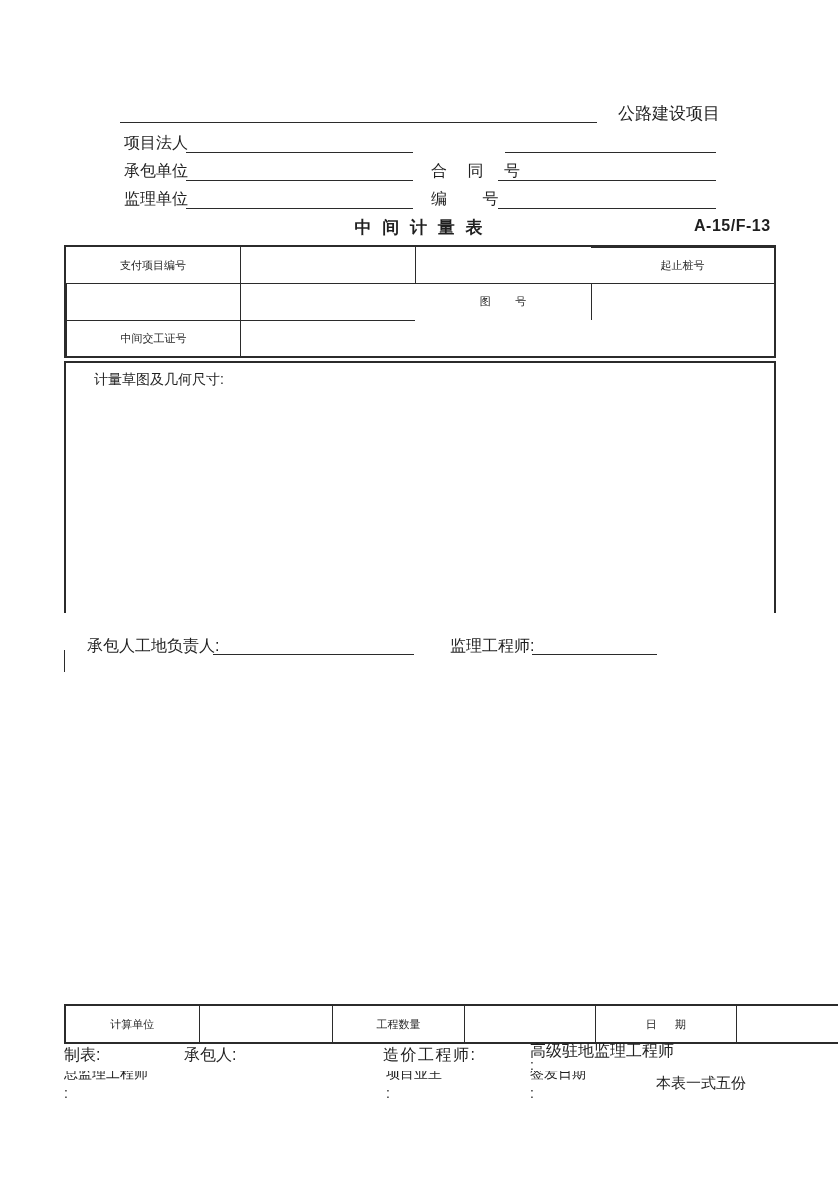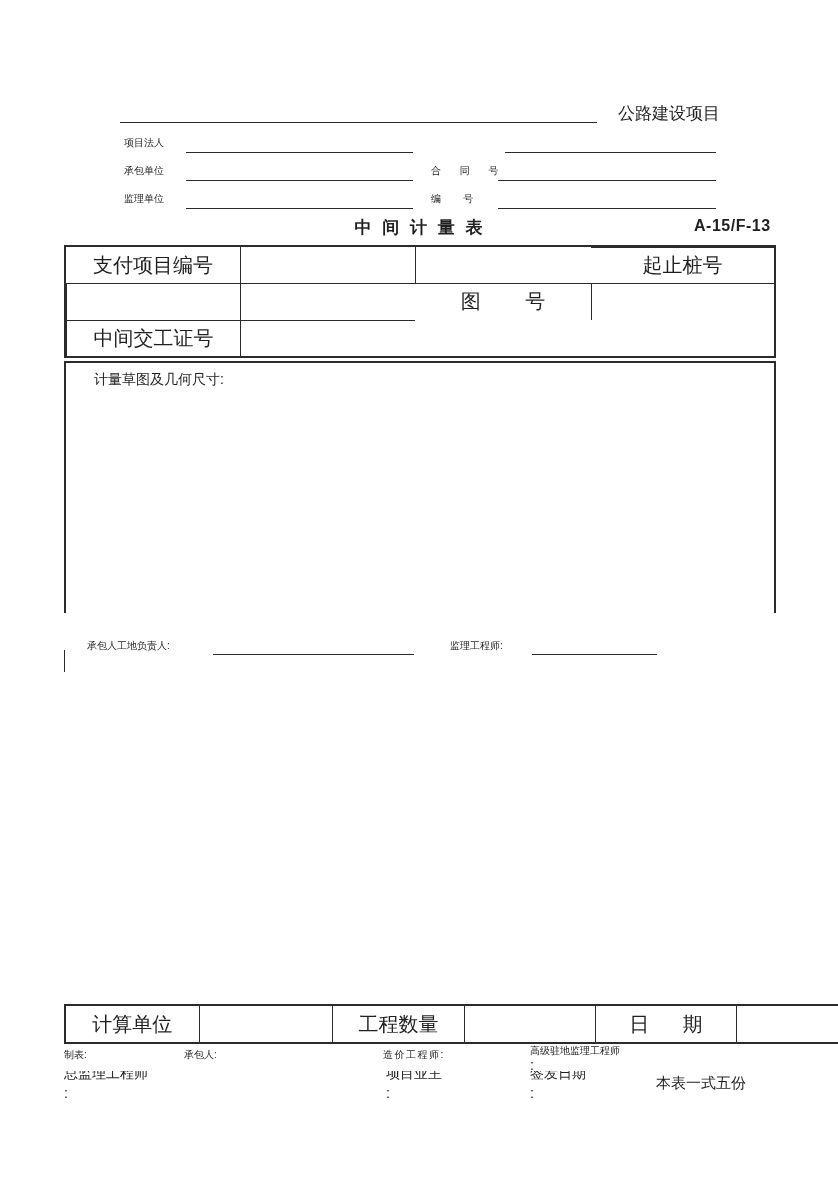--- a/index.html
+++ b/index.html
@@ -2,29 +2,29 @@
 <html><head>
 <meta charset="utf-8">
 <style>
   html,body{margin:0;padding:0;background:#ffffff;}
   .page{
     position:relative;width:838px;height:1186px;background:#ffffff;
     font-family:"Liberation Sans","DejaVu Sans",sans-serif;color:#1f1f1f;
     overflow:hidden;
     padding-left:35px;
   }
-  .label{position:absolute;font-size:10px;line-height:17px;white-space:pre;color:#1f1f1f;}
+  .label{position:absolute;font-size:16px;line-height:17px;white-space:pre;color:#1f1f1f;}
   .ul{position:absolute;height:17px;border-bottom:1.5px solid #2b2b2b;}
   .title{position:absolute;font-size:17px;font-weight:bold;letter-spacing:3px;text-align:center;white-space:pre;}
   .formcode{position:absolute;font-size:16px;font-weight:bold;letter-spacing:.5px;}
   
   .grid{position:absolute;display:grid;border:2px solid #2b2b2b;box-sizing:border-box;}
   .grid .c{border-left:1.5px solid #2b2b2b;border-top:1.5px solid #2b2b2b;
     display:flex;align-items:center;justify-content:center;
-    font-size:20px;white-space:pre;box-sizing:border-box;}
+    font-size:11px;white-space:pre;box-sizing:border-box;}
   .grid .fc{border-left:none;}
   .grid .fr{border-top:none;}
   
   .obox{position:absolute;border:2px solid #2b2b2b;border-bottom:none;box-sizing:border-box;}
   .obox .boxlabel{position:absolute;left:28px;top:8px;font-size:14px;white-space:pre;}
   .obox .fill{position:absolute;left:2px;right:2px;top:30px;bottom:0;}
   
   .clip{position:absolute;height:10px;overflow:hidden;font-size:14px;white-space:pre;}
   .clip span{display:block;line-height:15px;margin-top:-5px;}
   .colon{position:absolute;font-size:14px;line-height:14px;}

